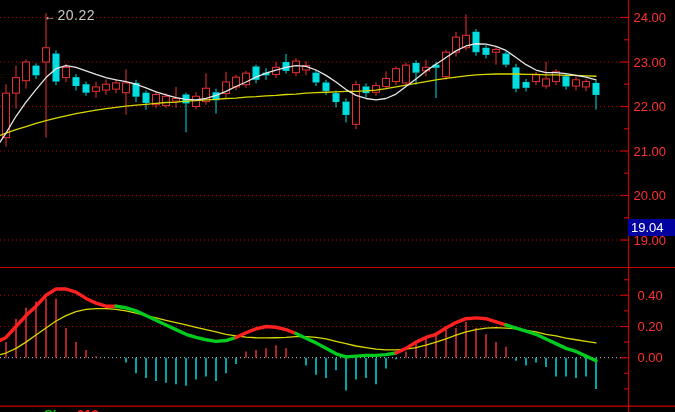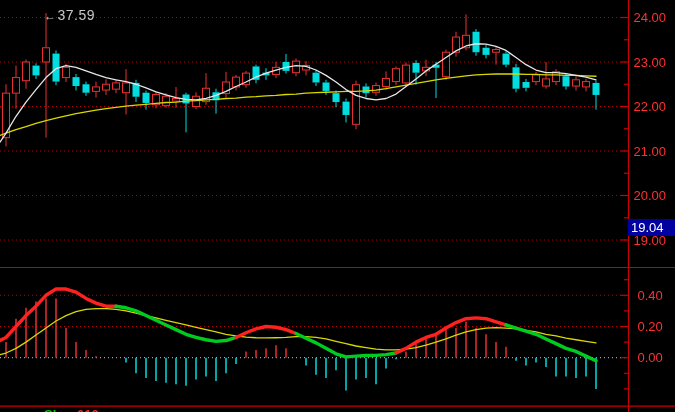--- a/index.html
+++ b/index.html
@@ -323,21 +323,21 @@
         <line x1="624" y1="342.09999999999997" x2="628.5" y2="342.09999999999997" stroke="#c80000" stroke-width="1.2"></line>
         <line x1="624" y1="373.3" x2="628.5" y2="373.3" stroke="#c80000" stroke-width="1.2"></line>
         <line x1="624" y1="388.9" x2="628.5" y2="388.9" stroke="#c80000" stroke-width="1.2"></line>
         <text x="637.5" y="299.79999999999995" fill="#ff3030" font-size="13" font-family="&quot;Liberation Sans&quot;, sans-serif">0.40</text>
         <text x="637.5" y="331" fill="#ff3030" font-size="13" font-family="&quot;Liberation Sans&quot;, sans-serif">0.20</text>
         <text x="637.5" y="362.2" fill="#ff3030" font-size="13" font-family="&quot;Liberation Sans&quot;, sans-serif">0.00</text>
       </g>
     </svg>
 
   <div class="annotation">
-    <span class="arrow">←</span><span>37.59</span>
+    <span class="arrow">←</span><span>20.22</span>
   </div>
 
   <div class="price-badge">19.04</div>
 
   <div class="bottom-strip">
     <span class="frag-left">Sk</span>
     <span class="frag-right">012</span>
   </div>
 </div>
 

